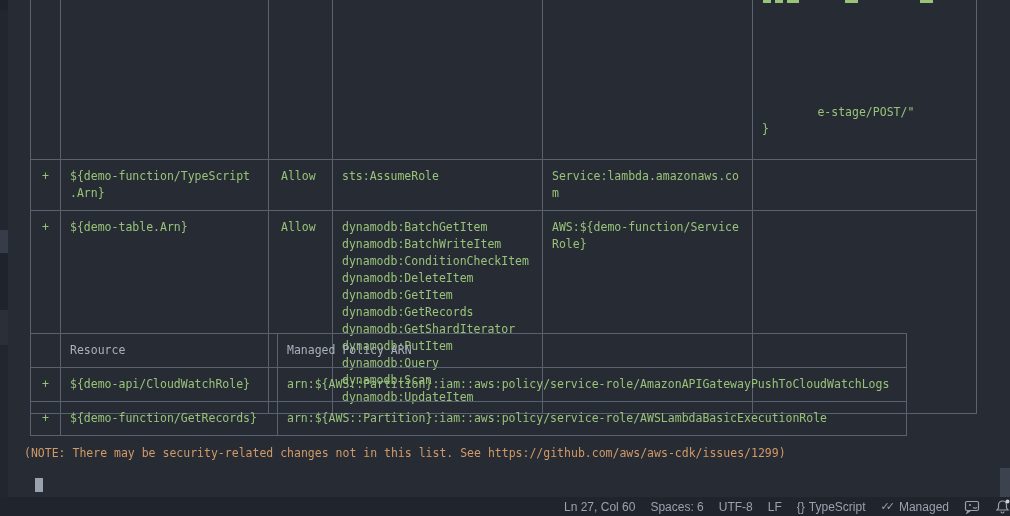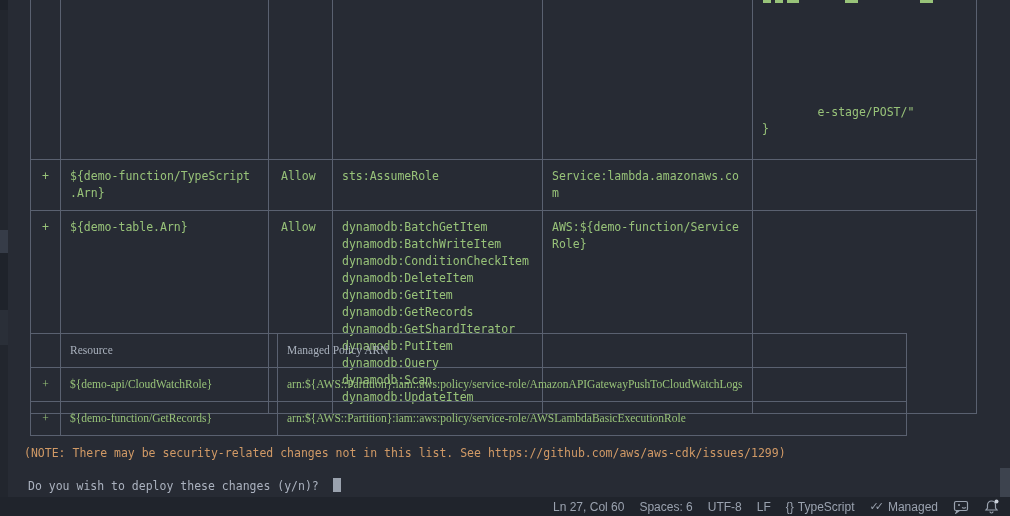--- a/index.html
+++ b/index.html
@@ -20,33 +20,33 @@
   .stmt-table td { padding:8px 6px 4px 9px; }
   .stmt-table td.op { text-align:center; padding-left:0; padding-right:0; }
   .stmt-table tr.r1 td { height:51px; }
   .stmt-table tr.r2 td { height:203px; }
   .cond-cell { position:relative; }
   .frag { position:absolute; top:0; height:3px; background:#98c379; }
 
   
   .section-heading { position:absolute; left:28px; top:308px; font:bold 11.5px/17px "DejaVu Sans Mono", monospace; color:#dde1e8; text-decoration:underline; }
   .policy-table { position:absolute; left:30px; top:333px; width:876px; }
-  .policy-table td { padding:8px 6px 4px 9px; height:34px;font-family:Liberation Serif, serif; }
+  .policy-table td { padding:8px 6px 4px 9px; height:34px; }
   .policy-table td.op { text-align:center; padding-left:0; padding-right:0; }
   .policy-table tr.hdr td { color:#a9b1bd; }
 
   .note-line { position:absolute; left:24px; top:445px; font:11.5px/17px "DejaVu Sans Mono", monospace; color:#d19a66; white-space:pre; }
   .prompt-line { position:absolute; left:28px; top:478px; font:11.5px/17px "DejaVu Sans Mono", monospace; color:#abb2bf; white-space:pre; }
   .cursor-block { display:inline-block; width:8px; height:14px; background:#9aa2ae; vertical-align:-2px; margin-left:7px; }
 
   
   .scroll-thumb { position:absolute; right:0; top:468px; width:10px; height:29px; background:#3d434e; }
 
   
-  .statusbar { position:absolute; left:0; bottom:0; width:1010px; height:19px; background:#20242c; display:flex; align-items:center; justify-content:flex-end; gap:15px; padding-right:11px; font:12px "Liberation Sans", sans-serif; color:#9aa2af; }
+  .statusbar { position:absolute; left:0; bottom:0; width:1010px; height:19px; background:#20242c; display:flex; align-items:center; justify-content:flex-end; gap:15px; font:12px "Liberation Sans", sans-serif; color:#9aa2af; }
   .sb-item { display:flex; align-items:center; gap:4px; white-space:nowrap; cursor:default; }
   .sb-icon { display:inline-flex; align-items:center; }
   .check-glyph { letter-spacing:-4px; padding-right:4px; font-size:11px; }
   .badge-dot { fill:#ccd2db; }
   svg.sbsvg { stroke:#9aa2af; fill:none; stroke-width:1.2; }
 </style>
 </head>
 <body>
 
 <div class="screen">
@@ -136,21 +136,21 @@
     </tr>
     <tr>
       <td class="op">+</td>
       <td>${demo-function/GetRecords}</td>
       <td>arn:${AWS::Partition}:iam::aws:policy/service-role/AWSLambdaBasicExecutionRole</td>
     </tr>
   </tbody>
     </table>
 
   <div class="note-line">(NOTE: There may be security-related changes not in this list. See https://github.com/aws/aws-cdk/issues/1299)</div>
-  <div class="prompt-line"><span>Do you wish to deploy these changes (y/n)? </span><span class="cursor-block"></span></div>
+  <div class="prompt-line"><span class="cursor-block"></span></div>
 
   <div class="scroll-thumb"></div>
 
   <div class="statusbar">
     <span class="sb-item">Ln 27, Col 60</span>
     <span class="sb-item">Spaces: 6</span>
     <span class="sb-item">UTF-8</span>
     <span class="sb-item">LF</span>
     <span class="sb-item">
       <span class="sb-icon">{}</span>

